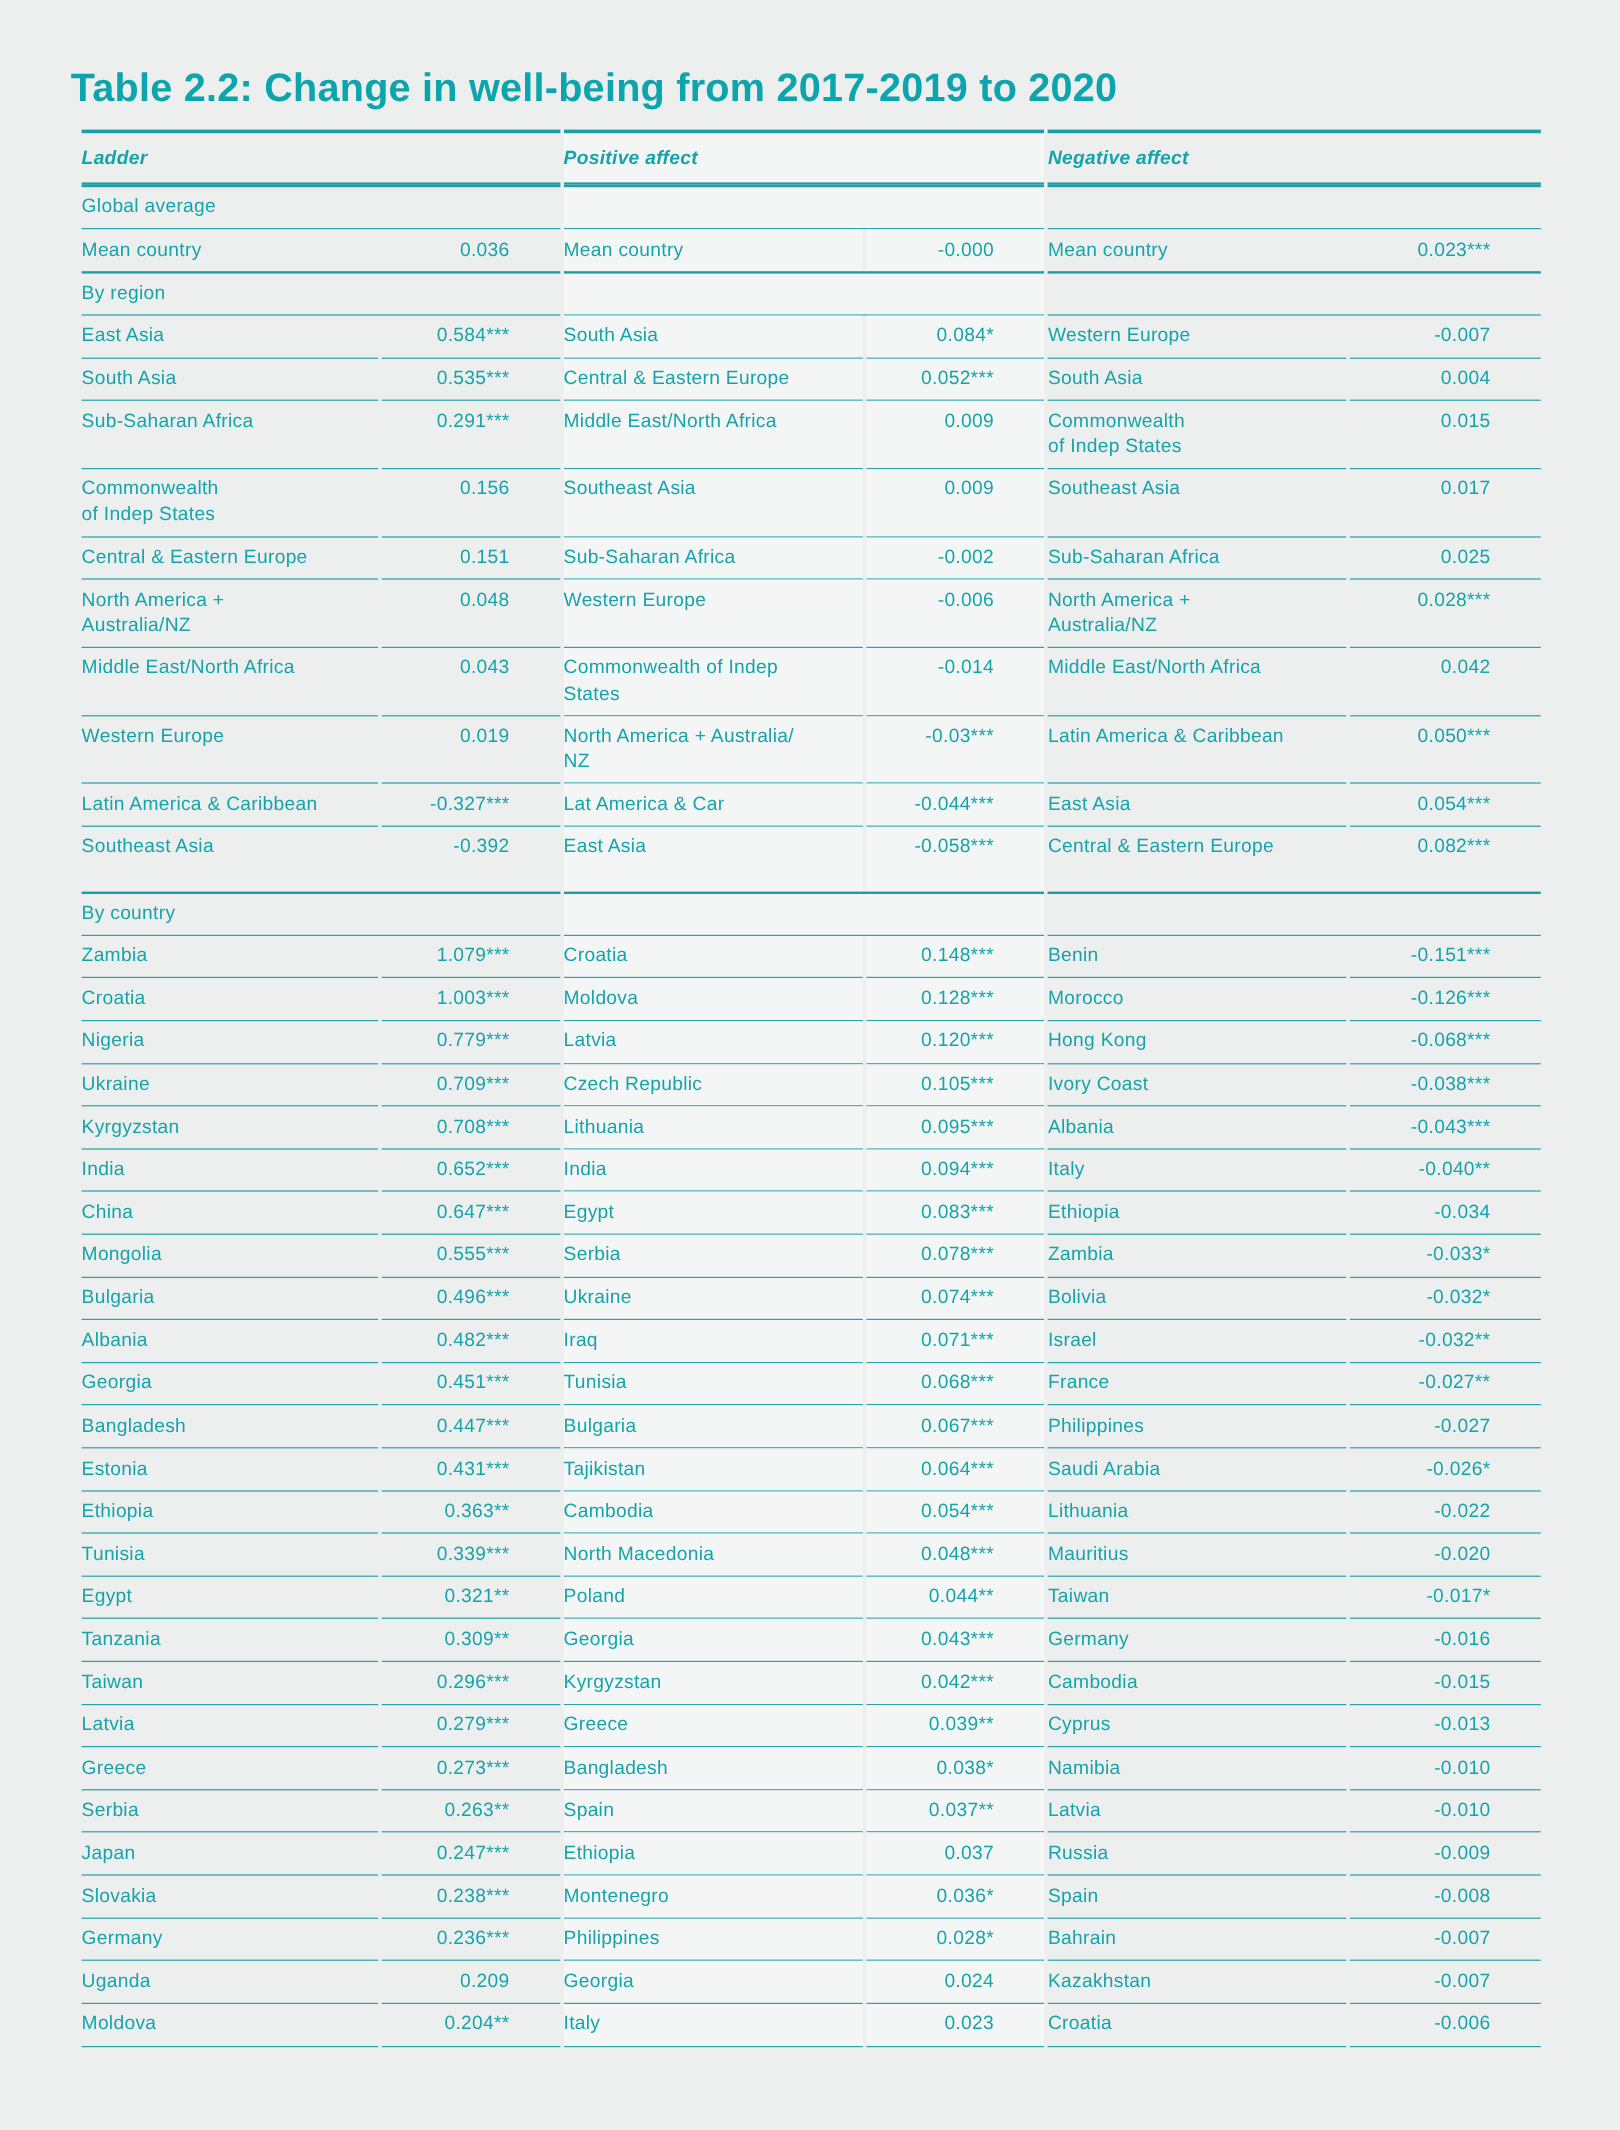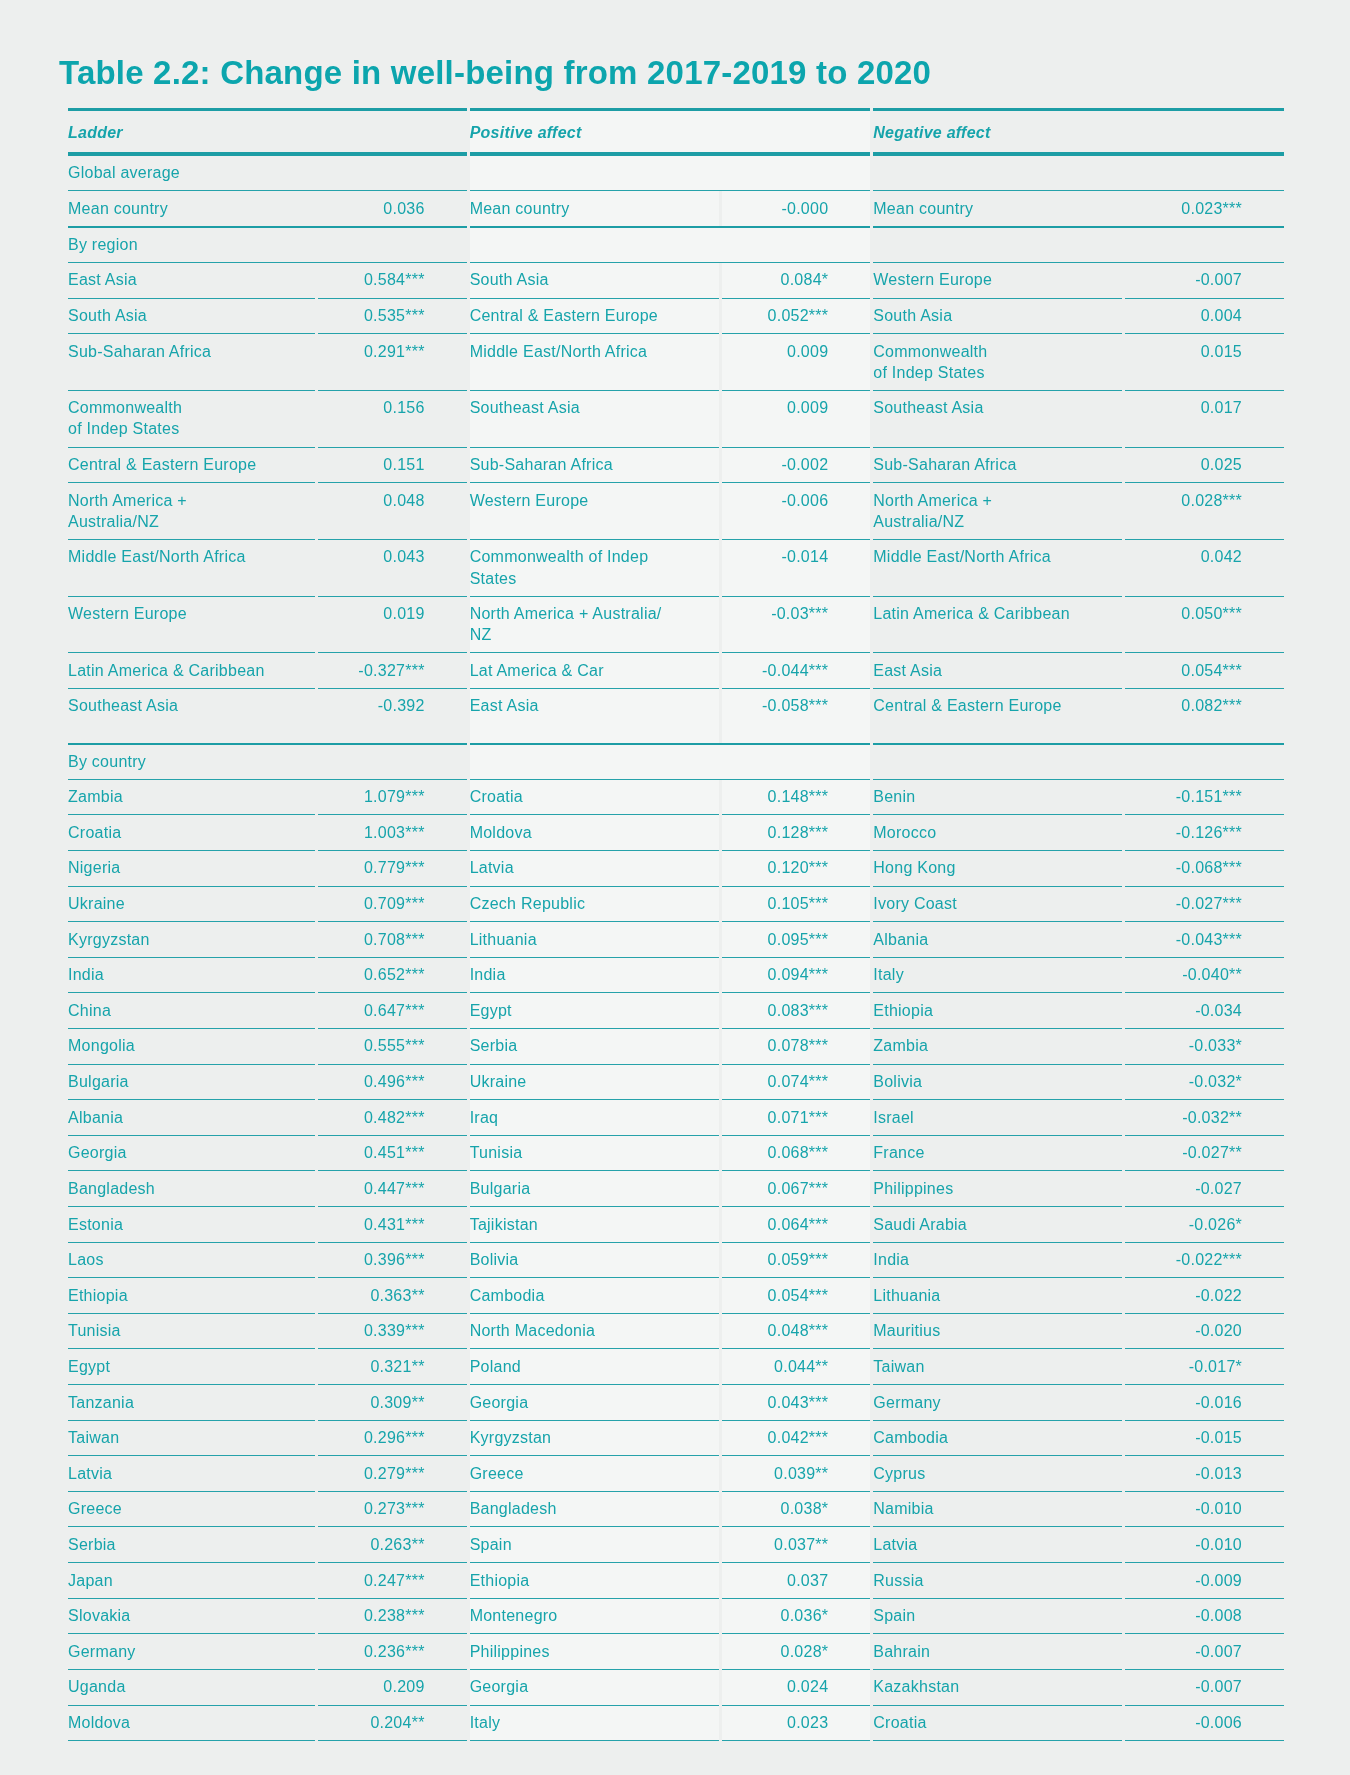--- a/index.html
+++ b/index.html
@@ -228,21 +228,21 @@
           <td class="val band">0.120***</td>
           <td class="lab">Hong Kong</td>
           <td class="val">-0.068***</td>
         </tr>
         <tr>
           <td class="lab">Ukraine</td>
           <td class="val">0.709***</td>
           <td class="lab band">Czech Republic</td>
           <td class="val band">0.105***</td>
           <td class="lab">Ivory Coast</td>
-          <td class="val">-0.027***</td>
+          <td class="val">-0.038***</td>
         </tr>
         <tr>
           <td class="lab">Kyrgyzstan</td>
           <td class="val">0.708***</td>
           <td class="lab band">Lithuania</td>
           <td class="val band">0.095***</td>
           <td class="lab">Albania</td>
           <td class="val">-0.043***</td>
         </tr>
         <tr>
@@ -303,28 +303,20 @@
         </tr>
         <tr>
           <td class="lab">Estonia</td>
           <td class="val">0.431***</td>
           <td class="lab band">Tajikistan</td>
           <td class="val band">0.064***</td>
           <td class="lab">Saudi Arabia</td>
           <td class="val">-0.026*</td>
         </tr>
         <tr>
-          <td class="lab">Laos</td>
-          <td class="val">0.396***</td>
-          <td class="lab band">Bolivia</td>
-          <td class="val band">0.059***</td>
-          <td class="lab">India</td>
-          <td class="val">-0.022***</td>
-        </tr>
-        <tr>
           <td class="lab">Ethiopia</td>
           <td class="val">0.363**</td>
           <td class="lab band">Cambodia</td>
           <td class="val band">0.054***</td>
           <td class="lab">Lithuania</td>
           <td class="val">-0.022</td>
         </tr>
         <tr>
           <td class="lab">Tunisia</td>
           <td class="val">0.339***</td>

